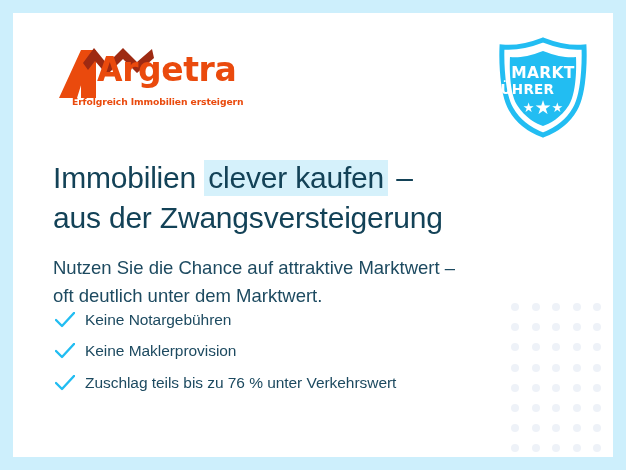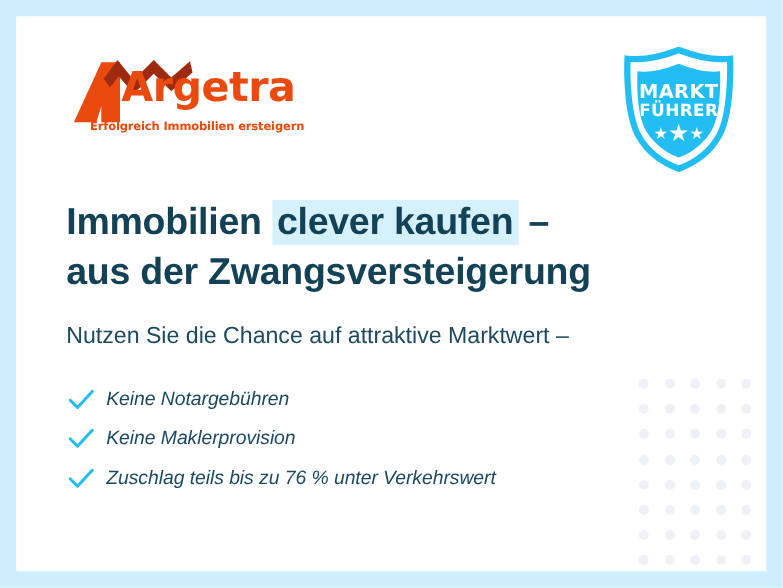--- a/index.html
+++ b/index.html
@@ -105,21 +105,21 @@
     font-weight: bold;
     color: #ffffff;
     letter-spacing: 0.3px;
     font-family: "DejaVu Sans", sans-serif;
   }
   #badge-text-fuehrer {
     position: absolute;
     left: 0;
     top: 46px;
     width: 104px;
-    text-align: center;
+    text-align: left;
     font-size: 13.5px;
     font-weight: bold;
     color: #ffffff;
     letter-spacing: 0.3px;
     font-family: "DejaVu Sans", sans-serif;
   }
   #badge-stars {
     position: absolute;
     left: 0;
     top: 63px;
@@ -131,21 +131,21 @@
   #badge-stars .star-sm { font-size: 13px; }
   #badge-stars .star-lg { font-size: 19px; vertical-align: -2px; }
 
   
   #headline {
     position: absolute;
     left: 40px;
     top: 125px;
     width: 490px;
     font-size: 30px;
-    font-weight: bold;
+    font-weight: normal;
     color: #134257;
     line-height: 1.33;
     letter-spacing: -0.2px;
   }
   #headline .hl-line { display: block; white-space: nowrap; }
   #headline .hl-mark {
     background: #d5f1fb;
     padding: 1px 4px 2px 4px;
   }
 
@@ -160,21 +160,20 @@
     line-height: 1.52;
   }
   #subheadline .sub-line { display: block; white-space: nowrap; }
 
   
   #feature-list {
     position: absolute;
     left: 42px;
     top: 291px;
     width: 470px;
-    font-style: italic;
   }
   .feature-item {
     display: flex;
     align-items: center;
     height: 31.5px;
   }
   .feature-check {
     width: 30px;
     flex: 0 0 30px;
     display: flex;
@@ -258,20 +257,21 @@
       </div>
     </div>
 
     <h1 id="headline">
       <span class="hl-line"><span>Immobilien </span><span class="hl-mark">clever kaufen</span><span> –</span></span>
       <span class="hl-line">aus der Zwangsversteigerung</span>
     </h1>
 
     <p id="subheadline">
       <span class="sub-line">Nutzen Sie die Chance auf attraktive Marktwert –</span>
+      <span class="sub-line">oft deutlich unter dem Marktwert.</span>
     </p>
 
     <ul id="feature-list" style="list-style:none;margin:0;padding:0;">
       <li class="feature-item">
         <span class="feature-check">
           <svg width="20" height="16" viewBox="0 0 20 16" xmlns="http://www.w3.org/2000/svg">
               <polyline points="1,8 7,14 19,1" fill="none" stroke="#22bdf2" stroke-width="2.4" stroke-linecap="round" stroke-linejoin="round"></polyline>
             </svg>
         </span>
         <span class="feature-label">Keine Notargebühren</span>

